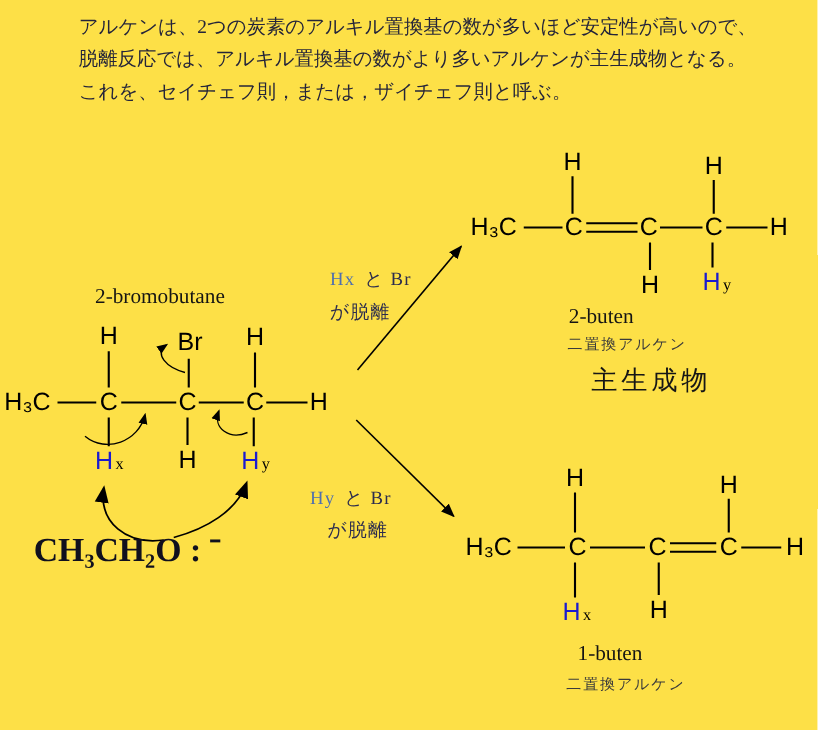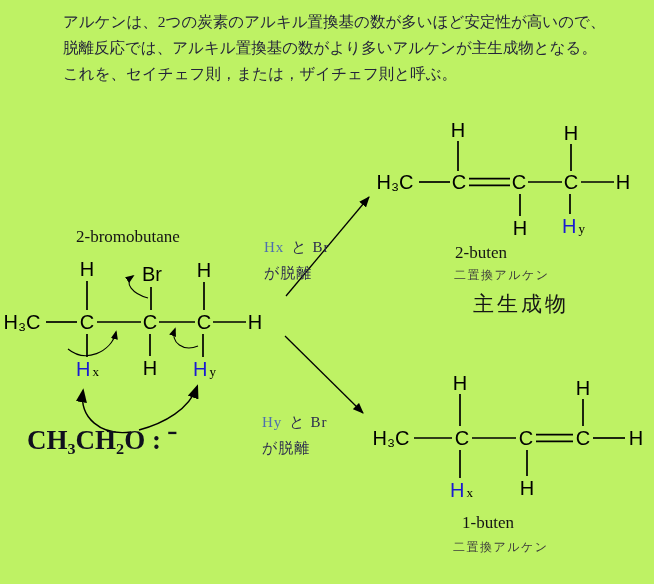--- a/index.html
+++ b/index.html
@@ -1,17 +1,17 @@
 <!DOCTYPE html>
 <html><head>
 <meta charset="utf-8">
 <style>
   html,body { margin:0; padding:0; background:#fff; }
   .page {
-    position:relative; width:654px; height:584px; background:#bef264;
+    position:relative; width:654px; height:584px; background:#fde047;
     font-family:"Liberation Serif", serif; overflow:hidden; color:#1a1a1a;
   }
   .layer { position:absolute; left:0; top:0; }
   .para { position:absolute; left:63px; top:9px; width:545px;
           font-size:15.5px; line-height:26px; color:#24243a; }
   .para div { white-space:nowrap; }
   .atom { position:absolute; transform:translate(-50%,-50%);
           font-family:"Liberation Sans", sans-serif; font-size:20px;
           color:#000; white-space:nowrap; line-height:1; }
   .atom.anchored { transform:translate(0,-50%); }
@@ -19,21 +19,21 @@
   .atom-sub { font-family:"Liberation Serif", serif; font-size:13px;
               color:#000; margin-left:2px; }
   .mol-name { position:absolute; font-size:17px; color:#141414; white-space:nowrap; }
   .mol-class { position:absolute; font-size:12px; color:#3b3b3b;
                letter-spacing:1.5px; white-space:nowrap; }
   .role-major { position:absolute; font-size:21px; color:#161616;
                 letter-spacing:3px; font-weight:500; white-space:nowrap; }
   .role-minor { position:absolute; font-size:18px; color:#101010;
                 letter-spacing:2.5px; font-weight:700; white-space:nowrap; }
   .elim { position:absolute; font-size:15px; color:#2c2c4e;
-          white-space:nowrap; letter-spacing:1px;margin-top:24px; }
+          white-space:nowrap; letter-spacing:1px; }
   .elim .blue { color:#4f6fae; }
   .elim .rest { margin-left:7px; }
   .reagent { position:absolute; font-size:27px; font-weight:600; color:#10101e;
              transform:translate(0,-50%); white-space:nowrap;
              font-family:"Liberation Serif", serif; }
 </style>
 </head>
 <body>
 
 <div class="page">
@@ -120,21 +120,21 @@
   <span class="atom" style="left:150px;top:368px">H</span>
   <span class="atom anchored" style="left:193px;top:369px">
     <span class="h-blue">H</span><span class="atom-sub">y</span>
   </span>
   <div class="reagent" style="left:27px;top:438px">CH₃CH₂O : ⁻</div>
 
   <div class="elim" style="left:264px;top:214px">
     <span class="blue">Hx</span><span class="rest">と Br</span>
   </div>
   <div class="elim" style="left:264px;top:240px">が脱離</div>
-  <div class="elim" style="left:262px;top:389px">
+  <div class="elim" style="left:248px;top:389px">
     <span class="blue">Hy</span><span class="rest">と Br</span>
   </div>
   <div class="elim" style="left:262px;top:415px">が脱離</div>
 
   <span class="atom" style="left:395px;top:182px">H₃C</span>
   <span class="atom" style="left:459px;top:182px">C</span>
   <span class="atom" style="left:519px;top:182px">C</span>
   <span class="atom" style="left:571px;top:182px">C</span>
   <span class="atom" style="left:623px;top:182px">H</span>
   <span class="atom" style="left:458px;top:130px">H</span>

